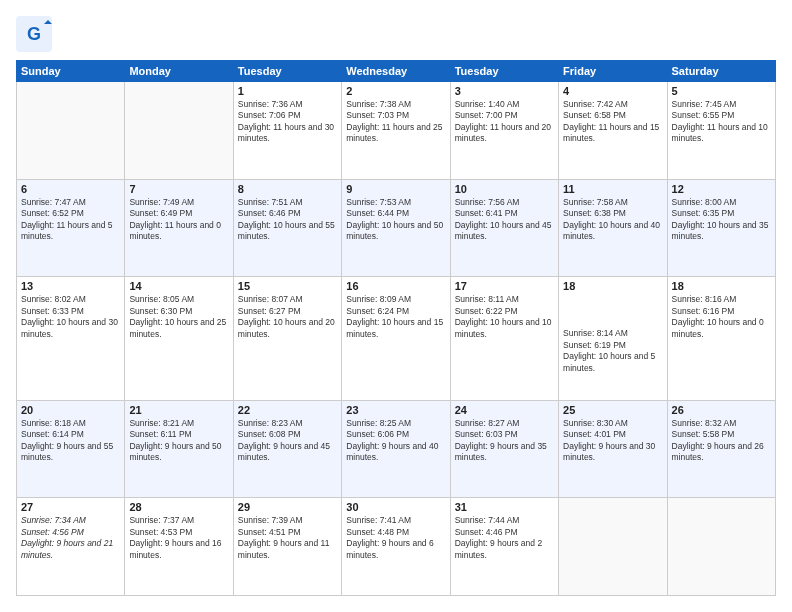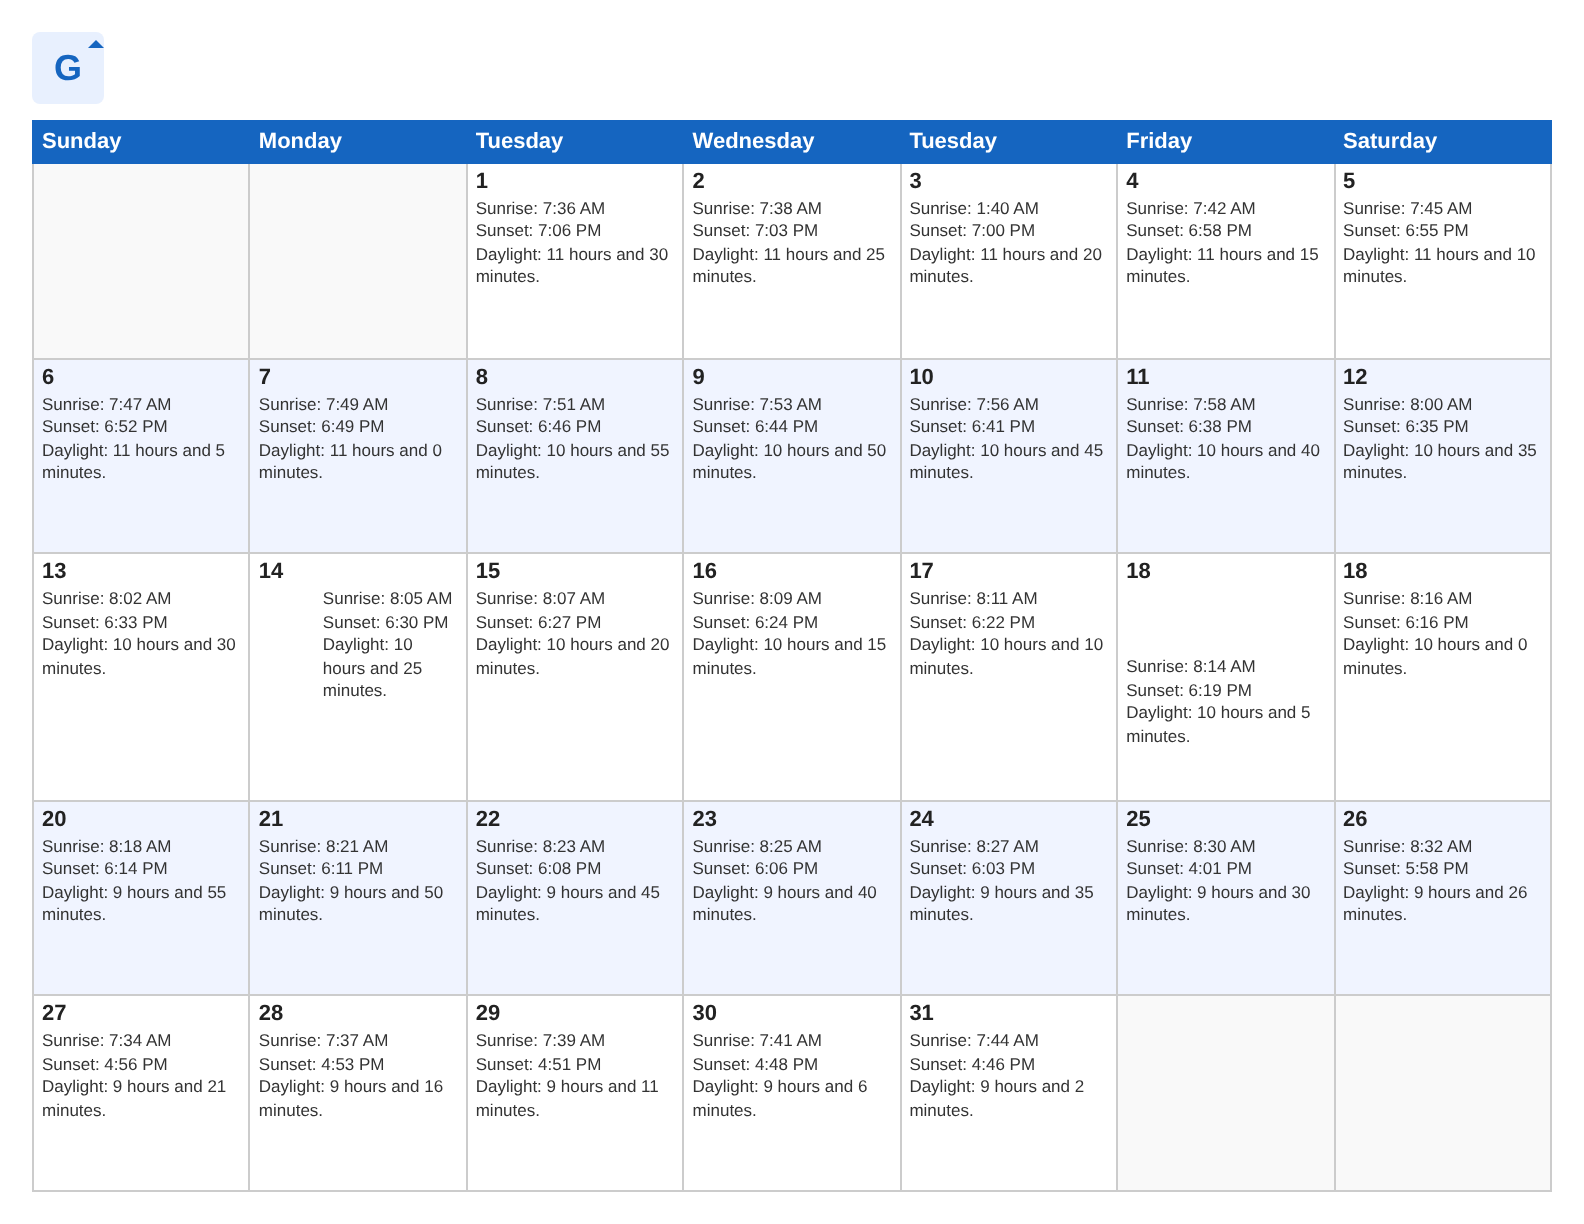--- a/index.html
+++ b/index.html
@@ -198,21 +198,21 @@
         </tr>
         <tr>
           <td>
             <span class="day-num">13</span>
             <div class="day-info" style="white-space: pre-line;">Sunrise: 8:02 AM
 Sunset: 6:33 PM
 Daylight: 10 hours and 30 minutes.</div>
           </td>
           <td>
             <span class="day-num">14</span>
-            <div class="day-info" style="white-space: pre-line; margin-left: 32px;">Sunrise: 8:05 AM
+            <div class="day-info" style="white-space: pre-line;">Sunrise: 8:05 AM
 Sunset: 6:30 PM
 Daylight: 10 hours and 25 minutes.</div>
           </td>
           <td>
             <span class="day-num">15</span>
             <div class="day-info" style="white-space: pre-line;">Sunrise: 8:07 AM
 Sunset: 6:27 PM
 Daylight: 10 hours and 20 minutes.</div>
           </td>
           <td>
@@ -280,21 +280,21 @@
           <td>
             <span class="day-num">26</span>
             <div class="day-info" style="white-space: pre-line;">Sunrise: 8:32 AM
 Sunset: 5:58 PM
 Daylight: 9 hours and 26 minutes.</div>
           </td>
         </tr>
         <tr>
           <td>
             <span class="day-num">27</span>
-            <div class="day-info" style="white-space: pre-line;">Sunrise: 7:34 AM
+            <div class="day-info" style="white-space: pre-line; font-style: italic;">Sunrise: 7:34 AM
 Sunset: 4:56 PM
 Daylight: 9 hours and 21 minutes.</div>
           </td>
           <td>
             <span class="day-num">28</span>
             <div class="day-info" style="white-space: pre-line;">Sunrise: 7:37 AM
 Sunset: 4:53 PM
 Daylight: 9 hours and 16 minutes.</div>
           </td>
           <td>

